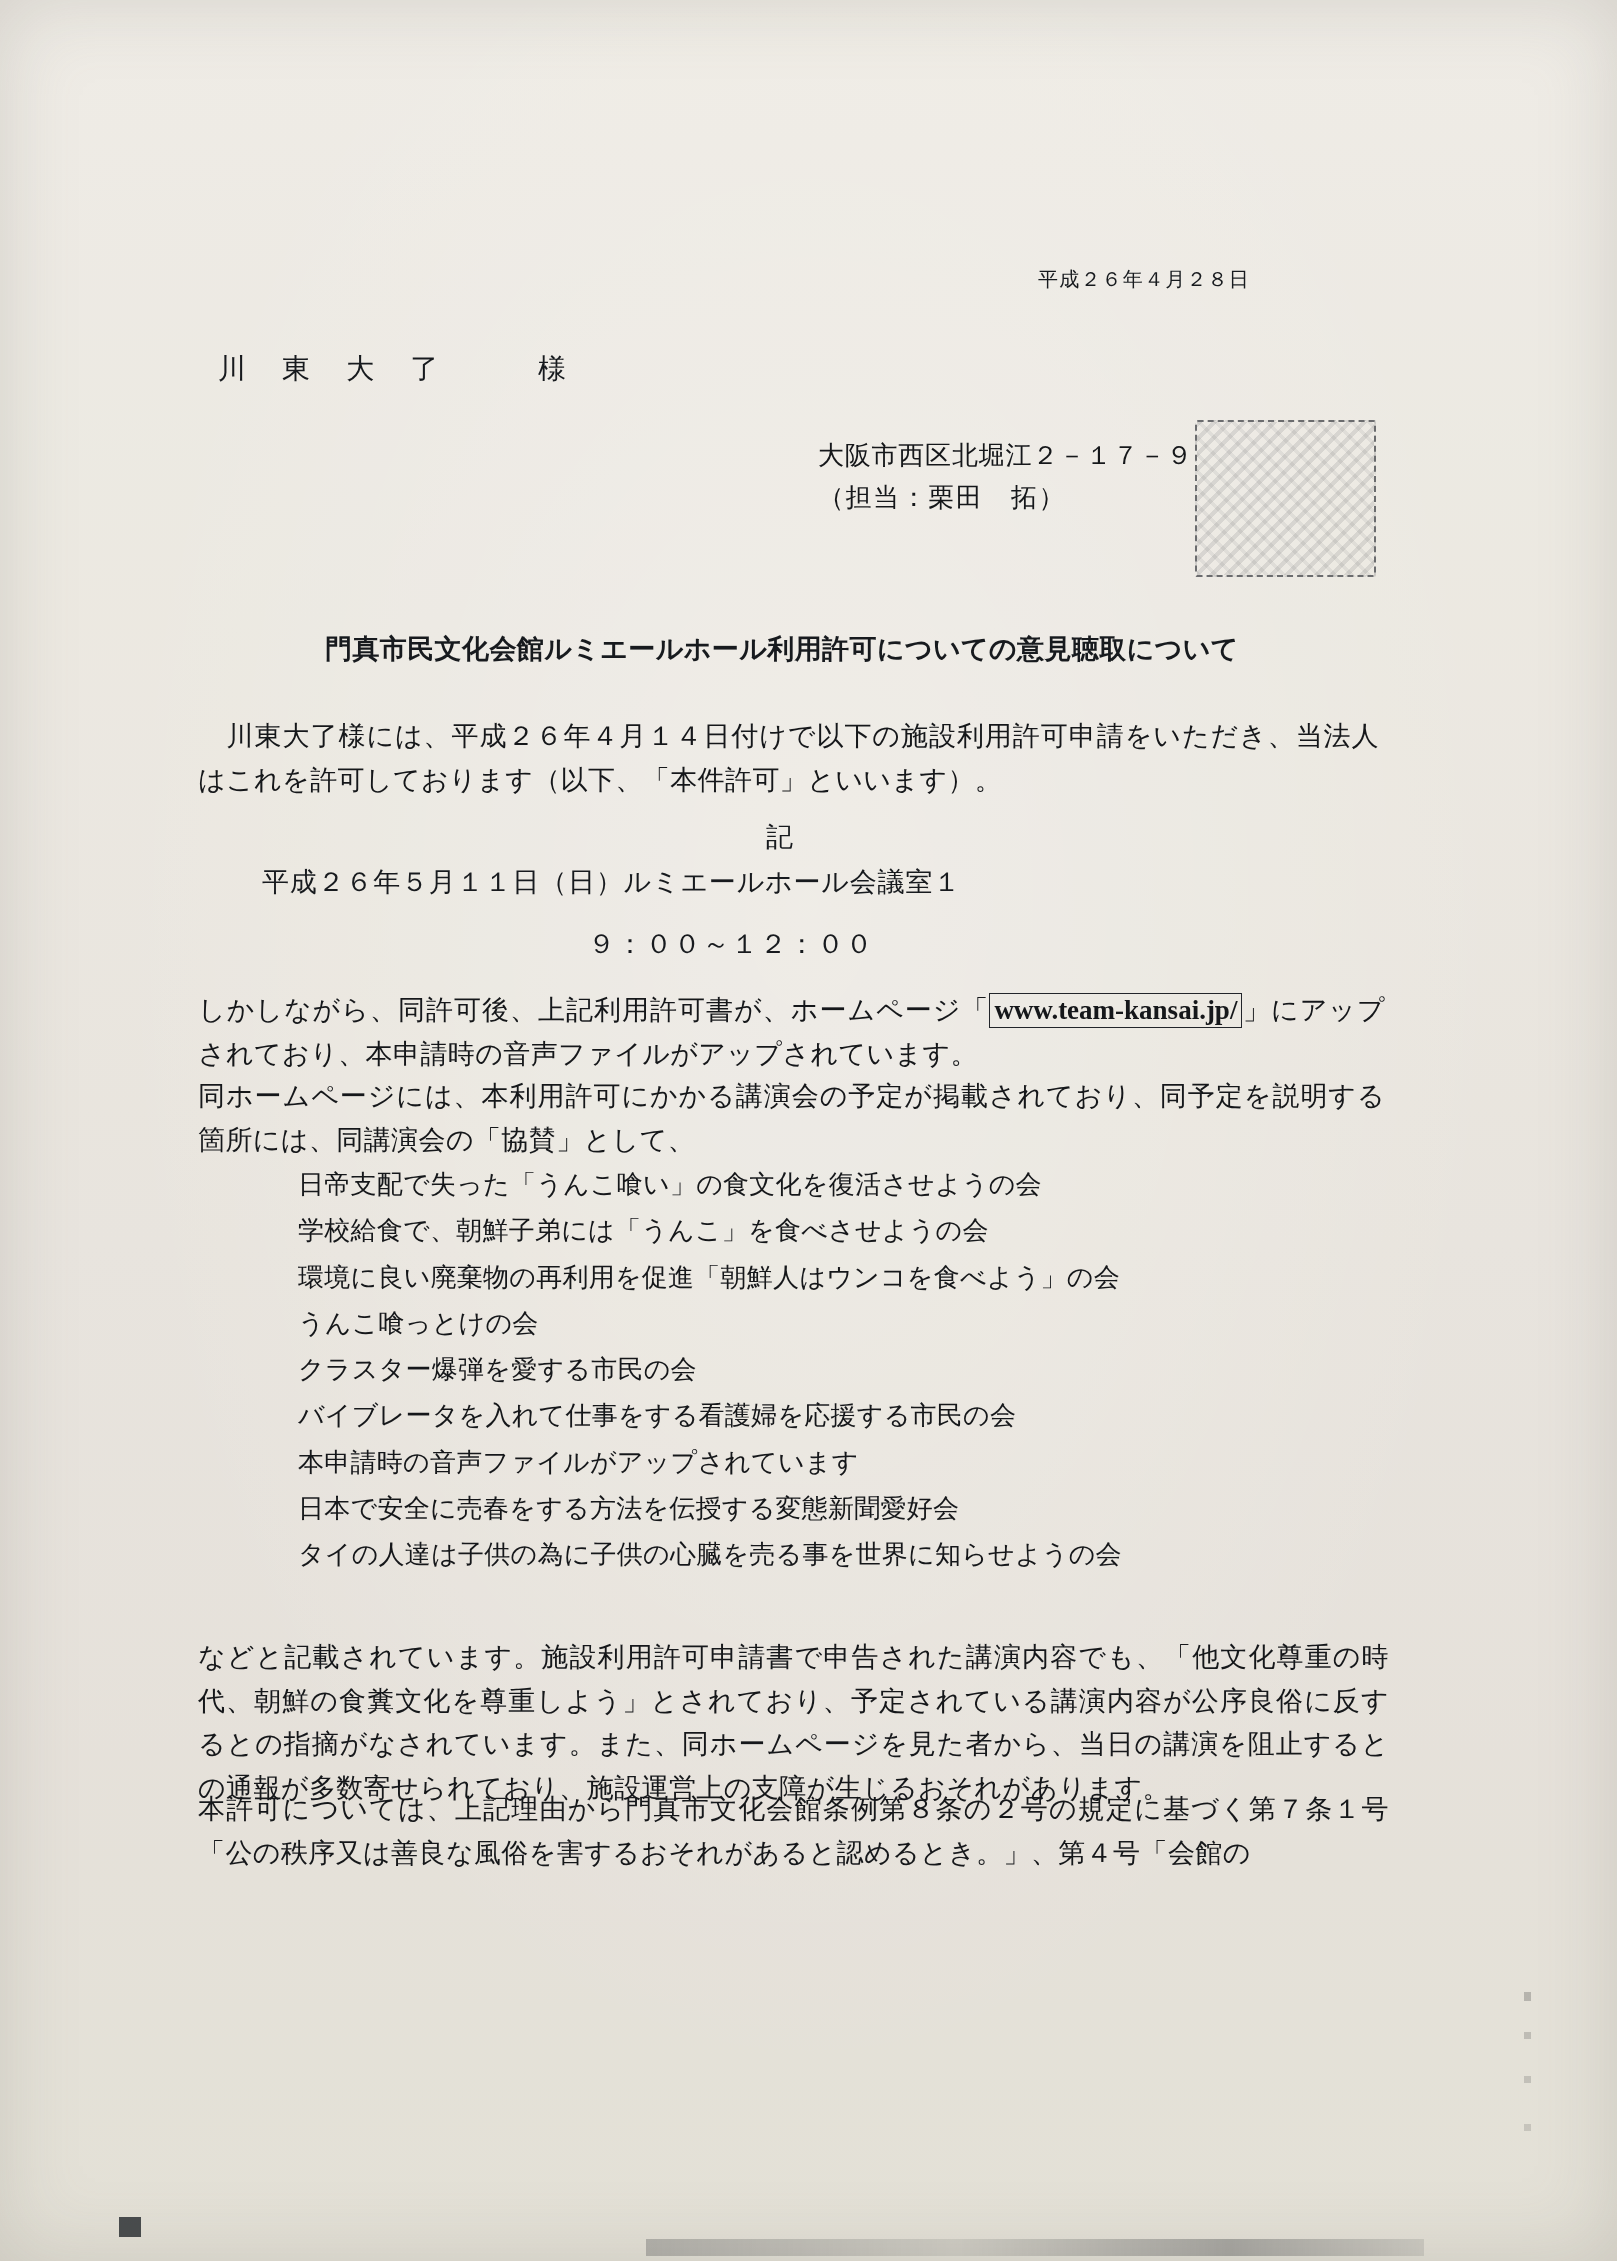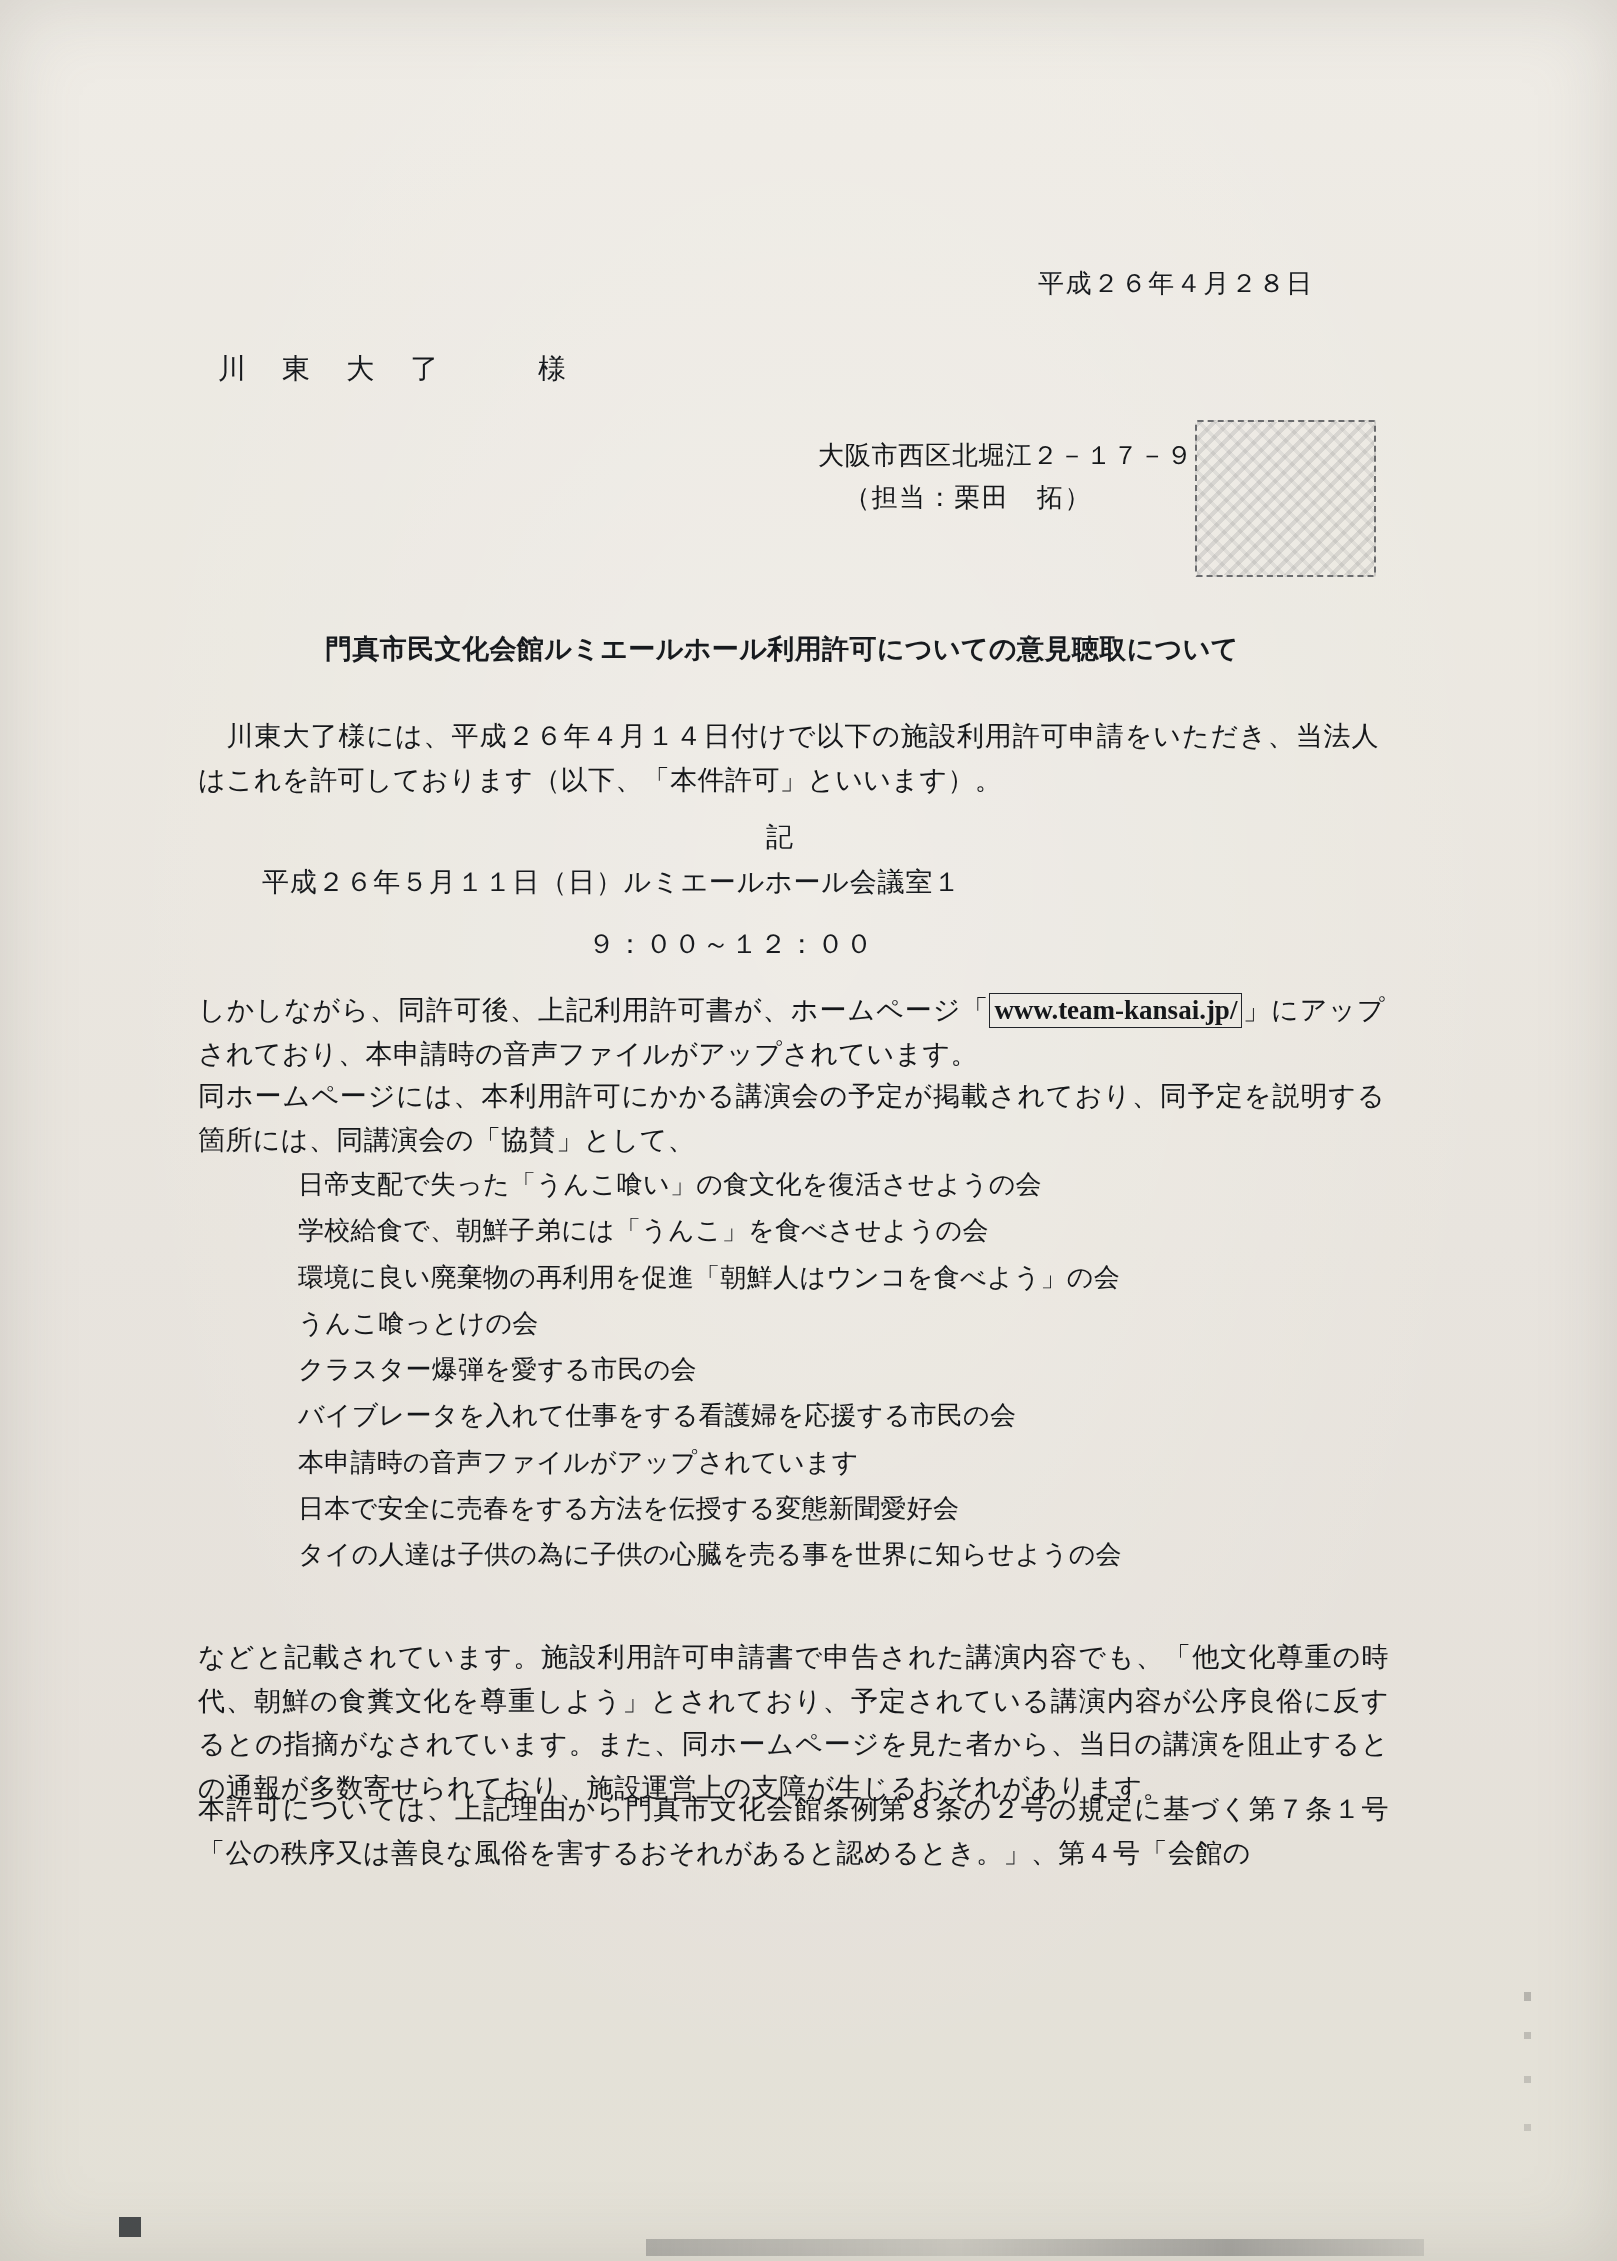--- a/index.html
+++ b/index.html
@@ -45,42 +45,41 @@
   }
   .t {
     position: absolute;
     white-space: pre;
     letter-spacing: .02em;
     color: #171a1e;
   }
   .date {
     top: 266px;
     left: 1038px;
-    font-size: 26px;
+    font-size: 20px;
     letter-spacing: .06em;
   }
   .addressee {
     top: 350px;
     left: 218px;
     font-size: 28px;
     letter-spacing: .52em;
     text-align: center;
   }
   .sender-block {
     position: absolute;
     top: 435px;
     left: 818px;
     font-size: 26px;
     line-height: 1.62;
     letter-spacing: .03em;
   }
   .sender-line2 { letter-spacing: .05em; }
   .sender-line3 {
     display: block;
-    margin-left: 26px;
     letter-spacing: .06em;
   }
   .stamp {
     position: absolute;
     top: 420px;
     left: 1195px;
     width: 177px;
     height: 153px;
     border: 2px dashed #3a3d42;
     opacity: .72;

